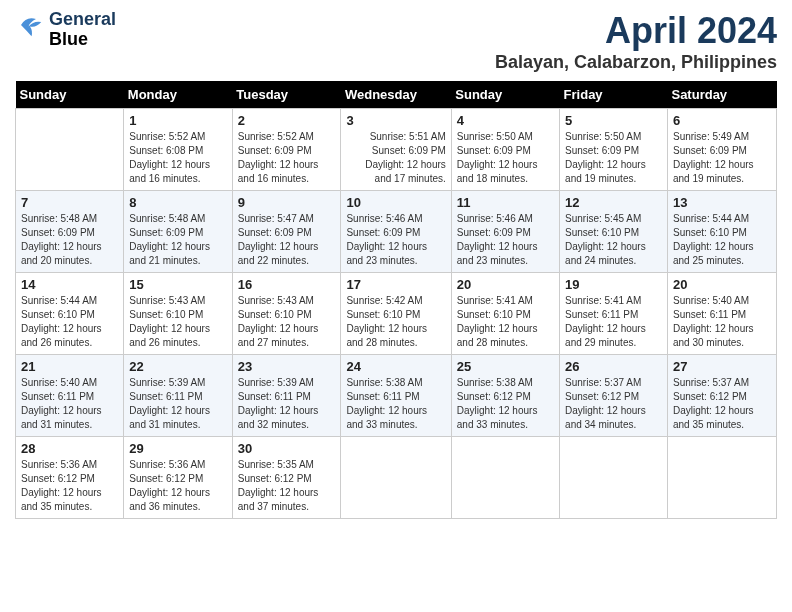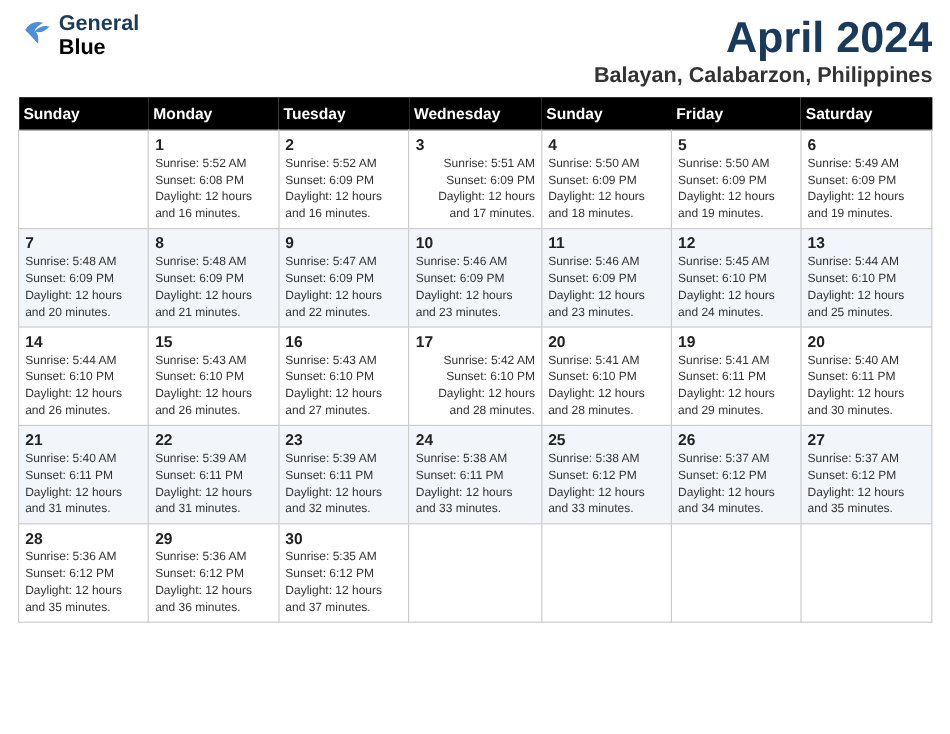--- a/index.html
+++ b/index.html
@@ -234,21 +234,21 @@
         </td>
         <td>
           <span class="day-number">16</span>
           <div class="day-info" style="white-space: pre-line;">Sunrise: 5:43 AM
 Sunset: 6:10 PM
 Daylight: 12 hours
 and 27 minutes.</div>
         </td>
         <td>
           <span class="day-number">17</span>
-          <div class="day-info" style="white-space: pre-line; text-align: right;">Sunrise: 5:42 AM
+          <div class="day-info" style="white-space: pre-line;">Sunrise: 5:42 AM
 Sunset: 6:10 PM
 Daylight: 12 hours
 and 28 minutes.</div>
         </td>
         <td>
           <span class="day-number">20</span>
           <div class="day-info" style="white-space: pre-line;">Sunrise: 5:41 AM
 Sunset: 6:10 PM
 Daylight: 12 hours
 and 28 minutes.</div>

